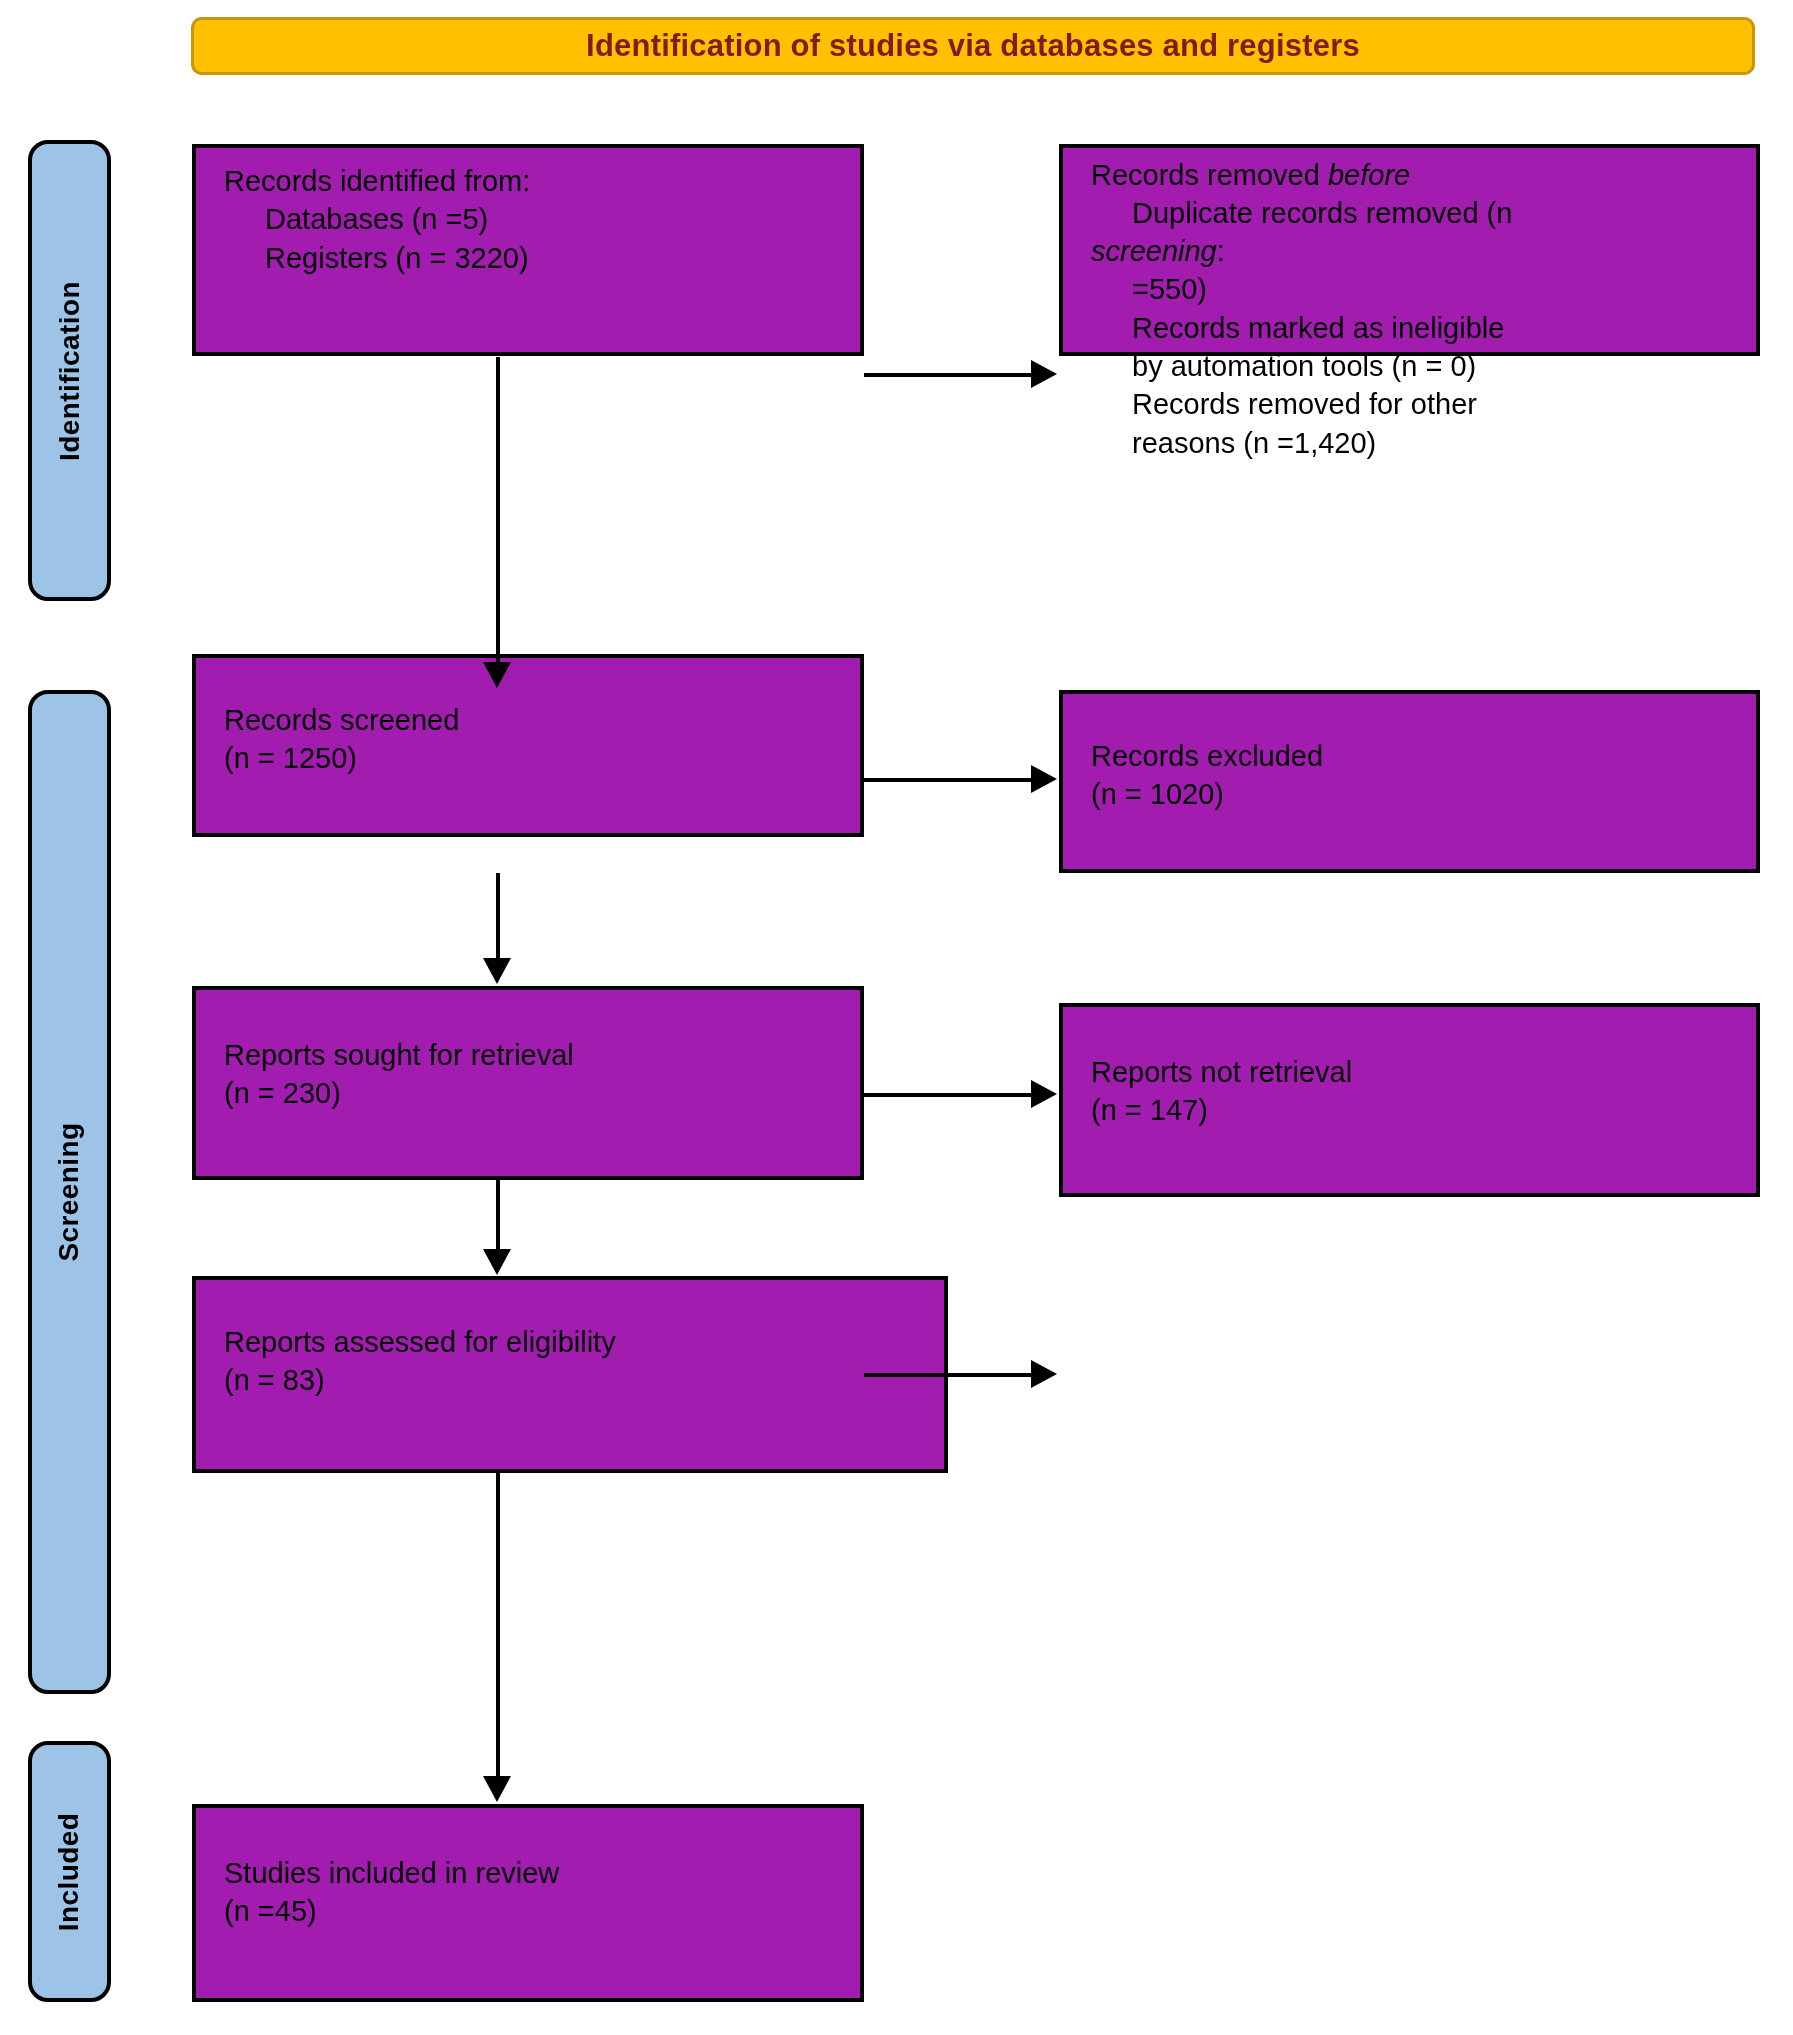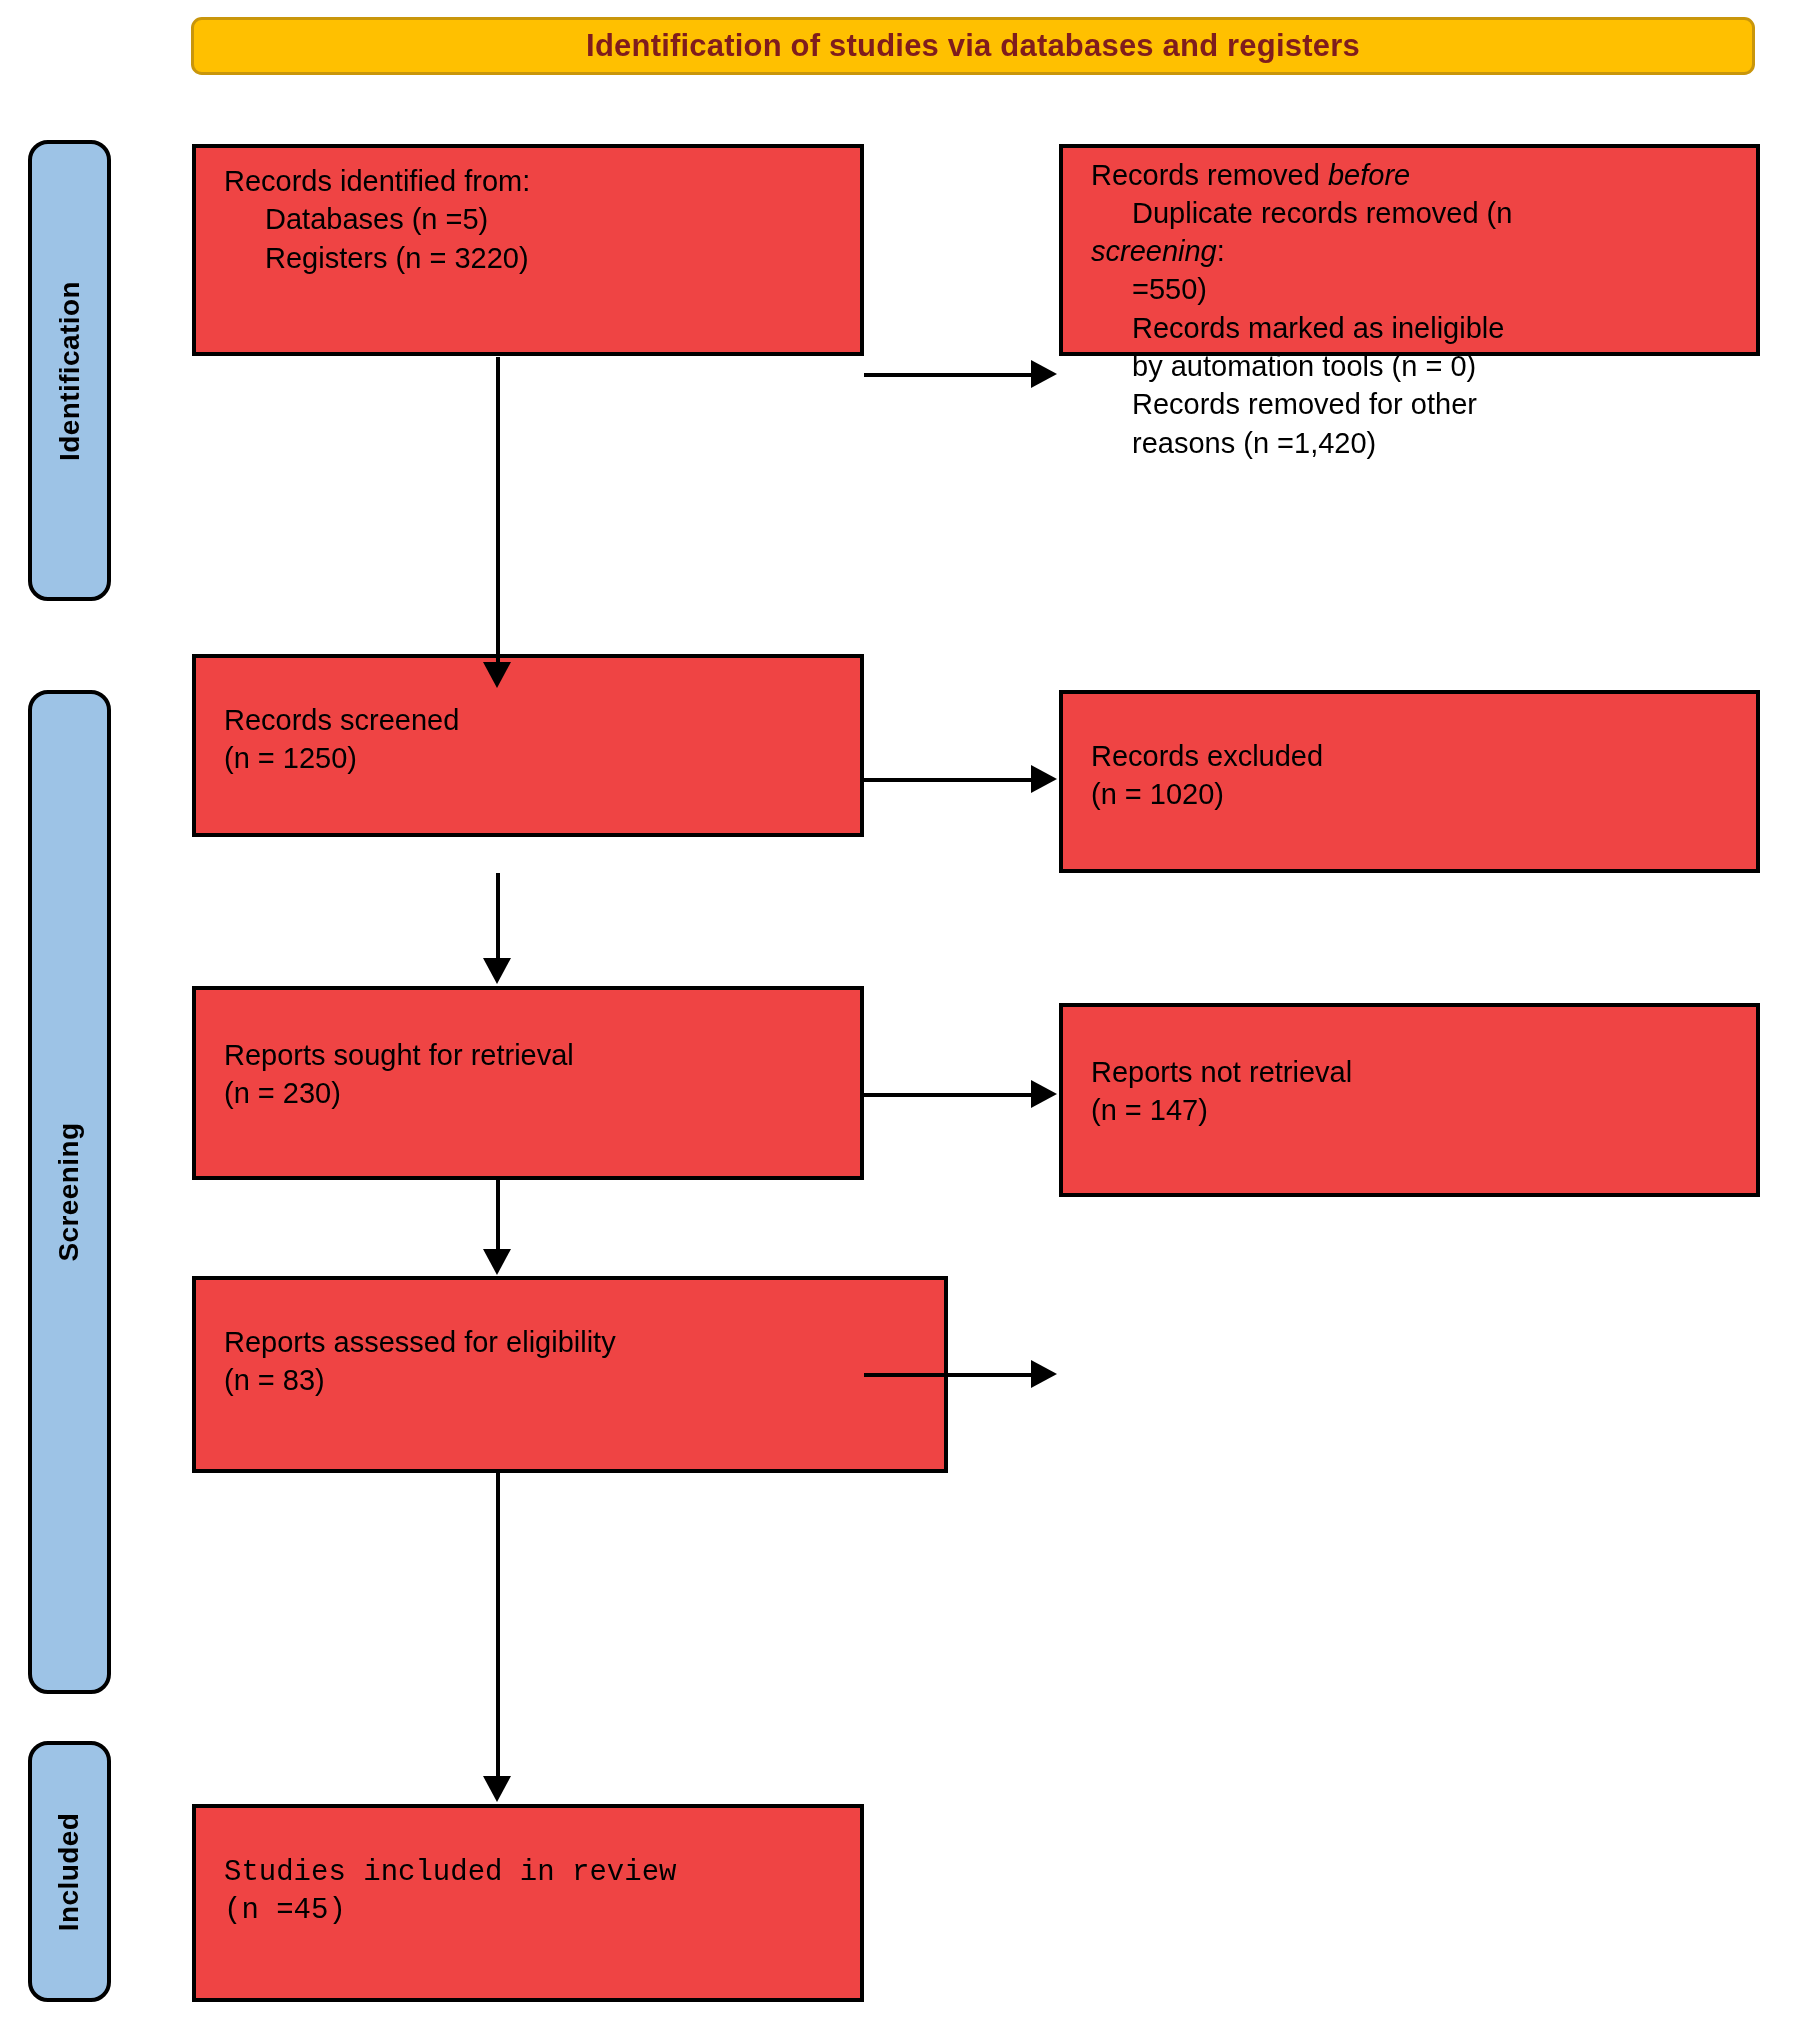--- a/index.html
+++ b/index.html
@@ -62,21 +62,21 @@
     color: #000000;
     letter-spacing: 0.4px;
   }
   #pill-identification { left: 28px;  top: 140px;  width: 83px; height: 461px; }
   #pill-screening      { left: 28px;  top: 690px;  width: 83px; height: 1004px; }
   #pill-included       { left: 28px;  top: 1741px; width: 83px; height: 261px; }
 
   
   .flow-box {
     position: absolute;
-    background: #ef4444;
+    background: #a21caf;
     border: 4.6px solid #000000;
     box-sizing: border-box;
     padding: 0;
   }
   .flow-box-body {
     position: absolute;
     left: 28px;
     right: 17px;
     font-size: 29px;
     line-height: 1.32;
@@ -105,21 +105,21 @@
   #box-notretrieved .flow-box-body { top: 46px; }
 
   
   #box-assessed     { left: 192px;  top: 1276px; width: 756px;  height: 197px; }
   #box-assessed .flow-box-body { top: 43px; }
   #box-repexcluded  { left: 1059px; top: 1276px; width: 701px;  height: 426px; }
   #box-repexcluded .flow-box-body { top: 72px; }
 
   
   #box-included     { left: 192px;  top: 1804px; width: 672px;  height: 198px; }
-  #box-included .flow-box-body { top: 46px; font-family: Liberation Mono, monospace; }
+  #box-included .flow-box-body { top: 46px; }
 
   
   .conn-v {
     position: absolute;
     width: 3.8px;
     background: #000000;
   }
   .conn-h {
     position: absolute;
     height: 3.8px;

